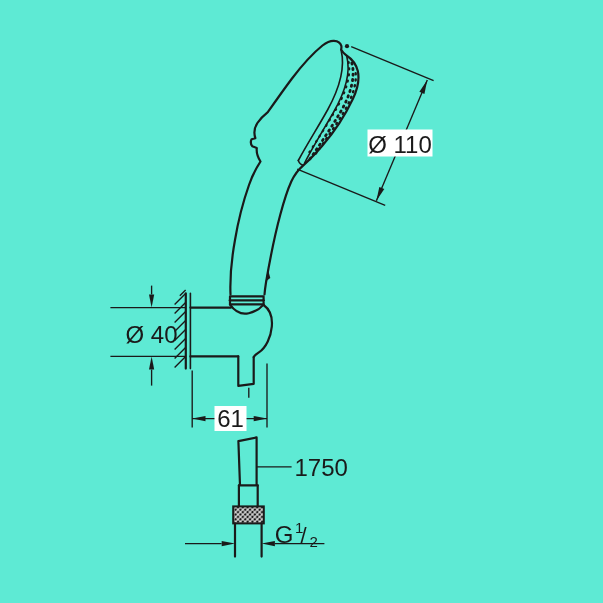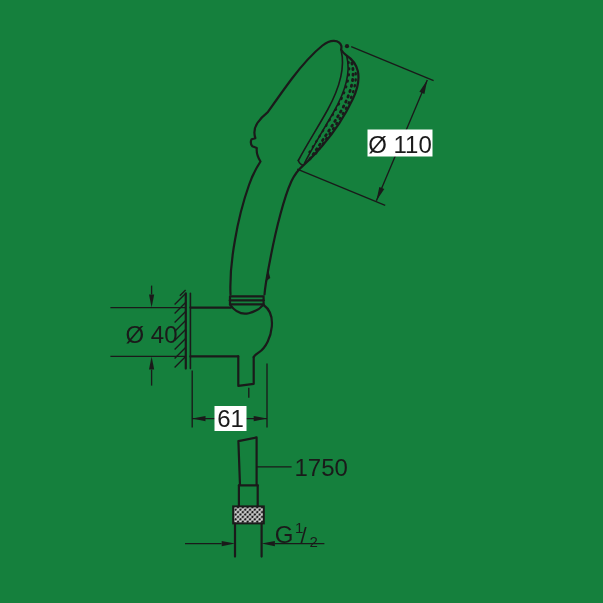--- a/index.html
+++ b/index.html
@@ -4,21 +4,21 @@
 <style>
   html, body {
     margin: 0;
     padding: 0;
     background: #ffffff;
   }
   #canvas {
     position: relative;
     width: 603px;
     height: 603px;
-    background: #15803d;
+    background: #5eead4;
     overflow: hidden;
     font-family: "Liberation Sans", "DejaVu Sans", sans-serif;
   }
   svg text {
     font-family: "Liberation Sans", "DejaVu Sans", sans-serif;
     fill: #1a1a1a;
   }
   .obj  { stroke: #1a1a1a; stroke-width: 2.2; fill: none; stroke-linecap: round; stroke-linejoin: round; }
   .thin { stroke: #1a1a1a; stroke-width: 1.6; fill: none; stroke-linecap: round; }
   .dim  { stroke: #1a1a1a; stroke-width: 1.35; fill: none; stroke-linecap: butt; }

